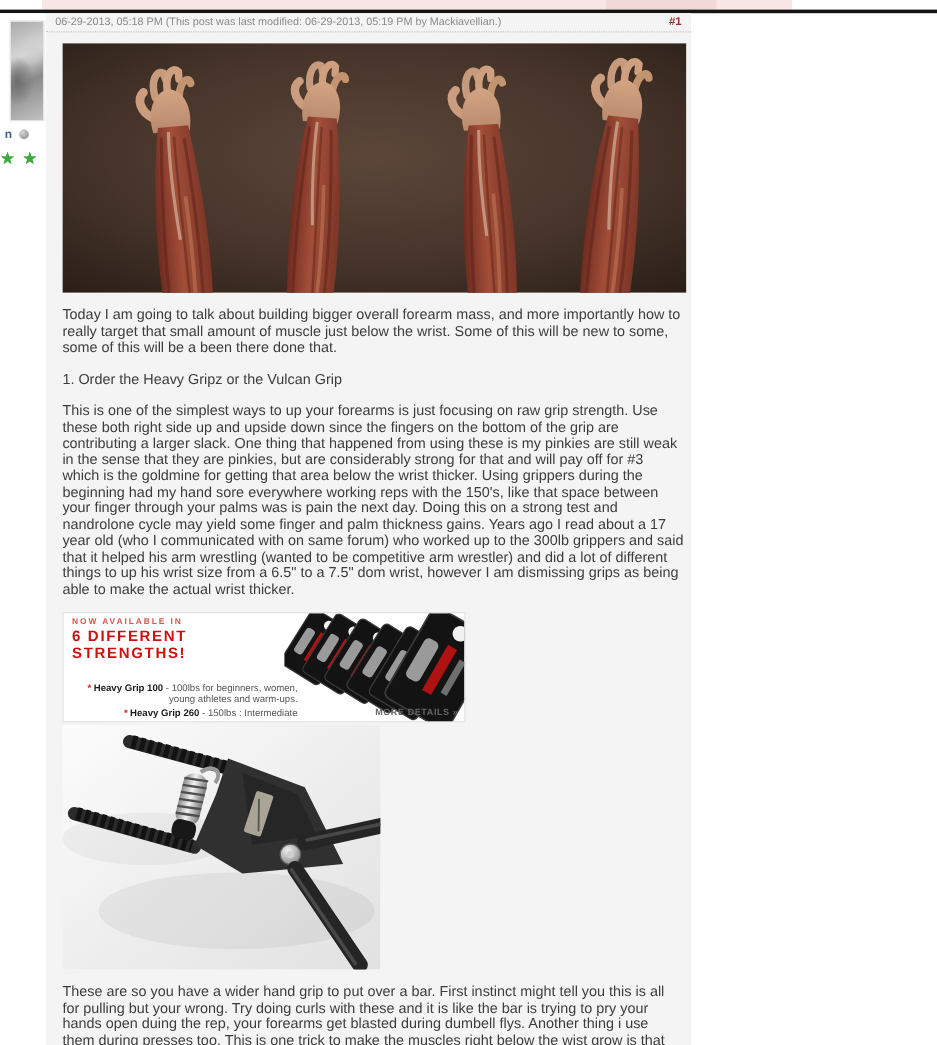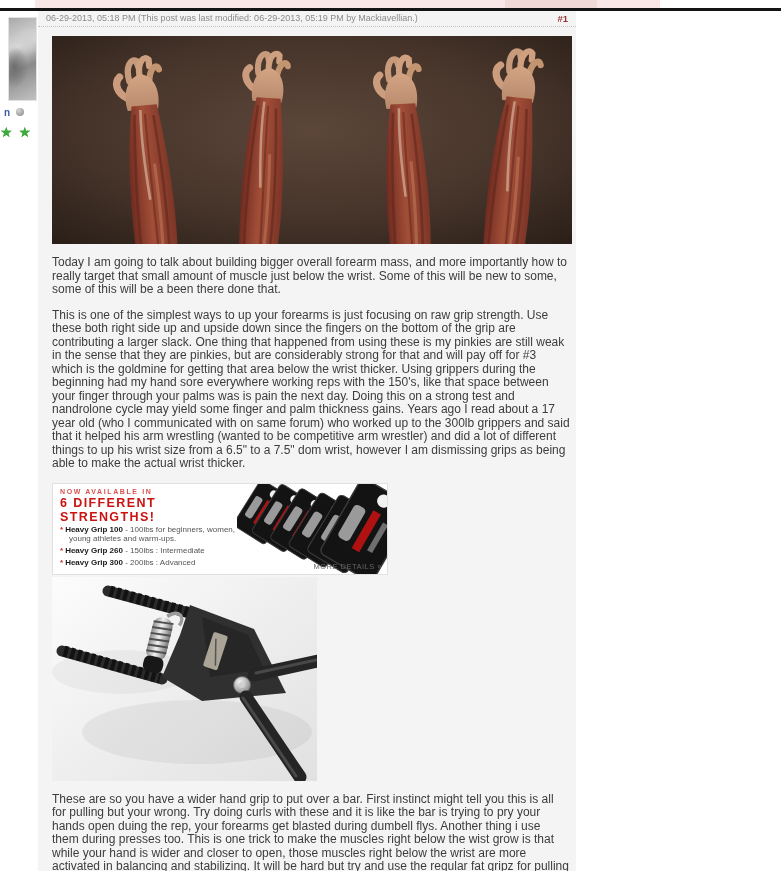--- a/index.html
+++ b/index.html
@@ -38,26 +38,26 @@
   .post-body p { width:518px; font-size:12px; line-height:13.5px; color:#3c3c3c; margin:12px 0; }
   .post-body p.hd { margin:13px 0; }
 
   .anatomy-figure { width:520px; height:208px; line-height:0; }
 
   
   .ad { position:relative; width:336px; height:92px; background:#fff; border:1px solid #e0e0e0;
     overflow:hidden; margin:2px 0; }
   .ad-left { position:absolute; left:7px; top:4px; width:188px; }
   .ad-eyebrow { font-size:7px; font-weight:bold; letter-spacing:1.6px; color:#d9534f; }
-  .ad-title { font-size:12.5px; font-weight:bold; letter-spacing:1.4px; color:#cc1111; margin:1px 0 1px; }
-  .ad-row { font-size:8px; line-height:9px; color:#555; margin-bottom:3.4px; padding-left:9px; text-indent:-9px; }
+  .ad-title { font-size:12.5px; font-weight:bold; letter-spacing:1.4px; color:#cc1111; margin:1px 0 18px; }
+  .ad-row { font-size:8px; line-height:9px; color:#555; margin-bottom:3.4px; padding-left:9px; text-indent:-9px;text-align:right; }
   .ad-row b { color:#1a1a1a; }
   .ad-bullet { color:#cc2222; font-weight:bold; margin-right:2px; }
   .ad-cards { position:absolute; right:0; top:0; width:150px; height:92px; line-height:0; }
-  .more { position:absolute; right:5px; bottom:3px; font-size:7.5px; font-weight:normal;
+  .more { position:absolute; right:5px; bottom:3px; font-size:7.5px; font-weight:bold;
     color:#666; letter-spacing:.5px; }
 
   .gripper-figure { width:265px; height:204px; line-height:0; margin:1px 0 12px 0; }
 </style>
 </head>
 <body>
 
 <div class="stage">
 
   <div class="pink-strip">
@@ -119,20 +119,21 @@
           </defs>
           <rect width="520" height="208" fill="url(#abg)"></rect>
           <use href="#arm" transform="translate(88,34) rotate(-5) scale(1.05)"></use>
           <use href="#arm" transform="translate(218,28) rotate(4)"></use>
           <use href="#arm" transform="translate(348,33) rotate(-3) scale(1.03)"></use>
           <use href="#arm" transform="translate(470,26) rotate(6) scale(1.05)"></use>
         </svg>
       </div>
 
       <p>Today I am going to talk about building bigger overall forearm mass, and more importantly how to really target that small amount of muscle just below the wrist. Some of this will be new to some, some of this will be a been there done that.</p>
+      <p class="hd">1. Order the Heavy Gripz or the Vulcan Grip</p>
       <p>This is one of the simplest ways to up your forearms is just focusing on raw grip strength. Use these both right side up and upside down since the fingers on the bottom of the grip are contributing a larger slack. One thing that happened from using these is my pinkies are still weak in the sense that they are pinkies, but are considerably strong for that and will pay off for #3 which is the goldmine for getting that area below the wrist thicker. Using grippers during the beginning had my hand sore everywhere working reps with the 150's, like that space between your finger through your palms was is pain the next day. Doing this on a strong test and nandrolone cycle may yield some finger and palm thickness gains. Years ago I read about a 17 year old (who I communicated with on same forum) who worked up to the 300lb grippers and said that it helped his arm wrestling (wanted to be competitive arm wrestler) and did a lot of different things to up his wrist size from a 6.5" to a 7.5" dom wrist, however I am dismissing grips as being able to make the actual wrist thicker.</p>
 
       <div class="ad">
         <div class="ad-cards">
           <svg viewBox="0 0 150 92" width="150" height="92" xmlns="http://www.w3.org/2000/svg">
             <defs>
               <g id="card">
                 <rect x="-21" y="-30" width="42" height="60" rx="4" fill="#131313" stroke="#3a3a3a" stroke-width="1"></rect>
                 <circle cx="0" cy="-23" r="4.5" fill="#f1f1f1"></circle>
                 <rect x="-16" y="-12" width="9" height="26" rx="3" fill="#9a9a9a"></rect>

